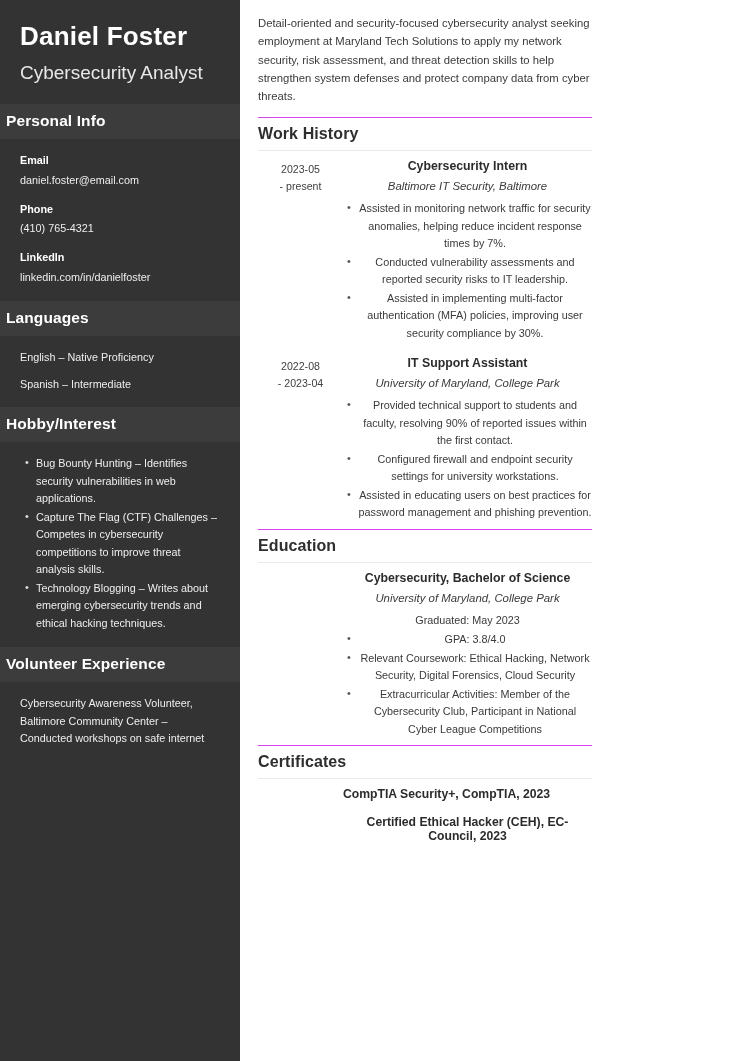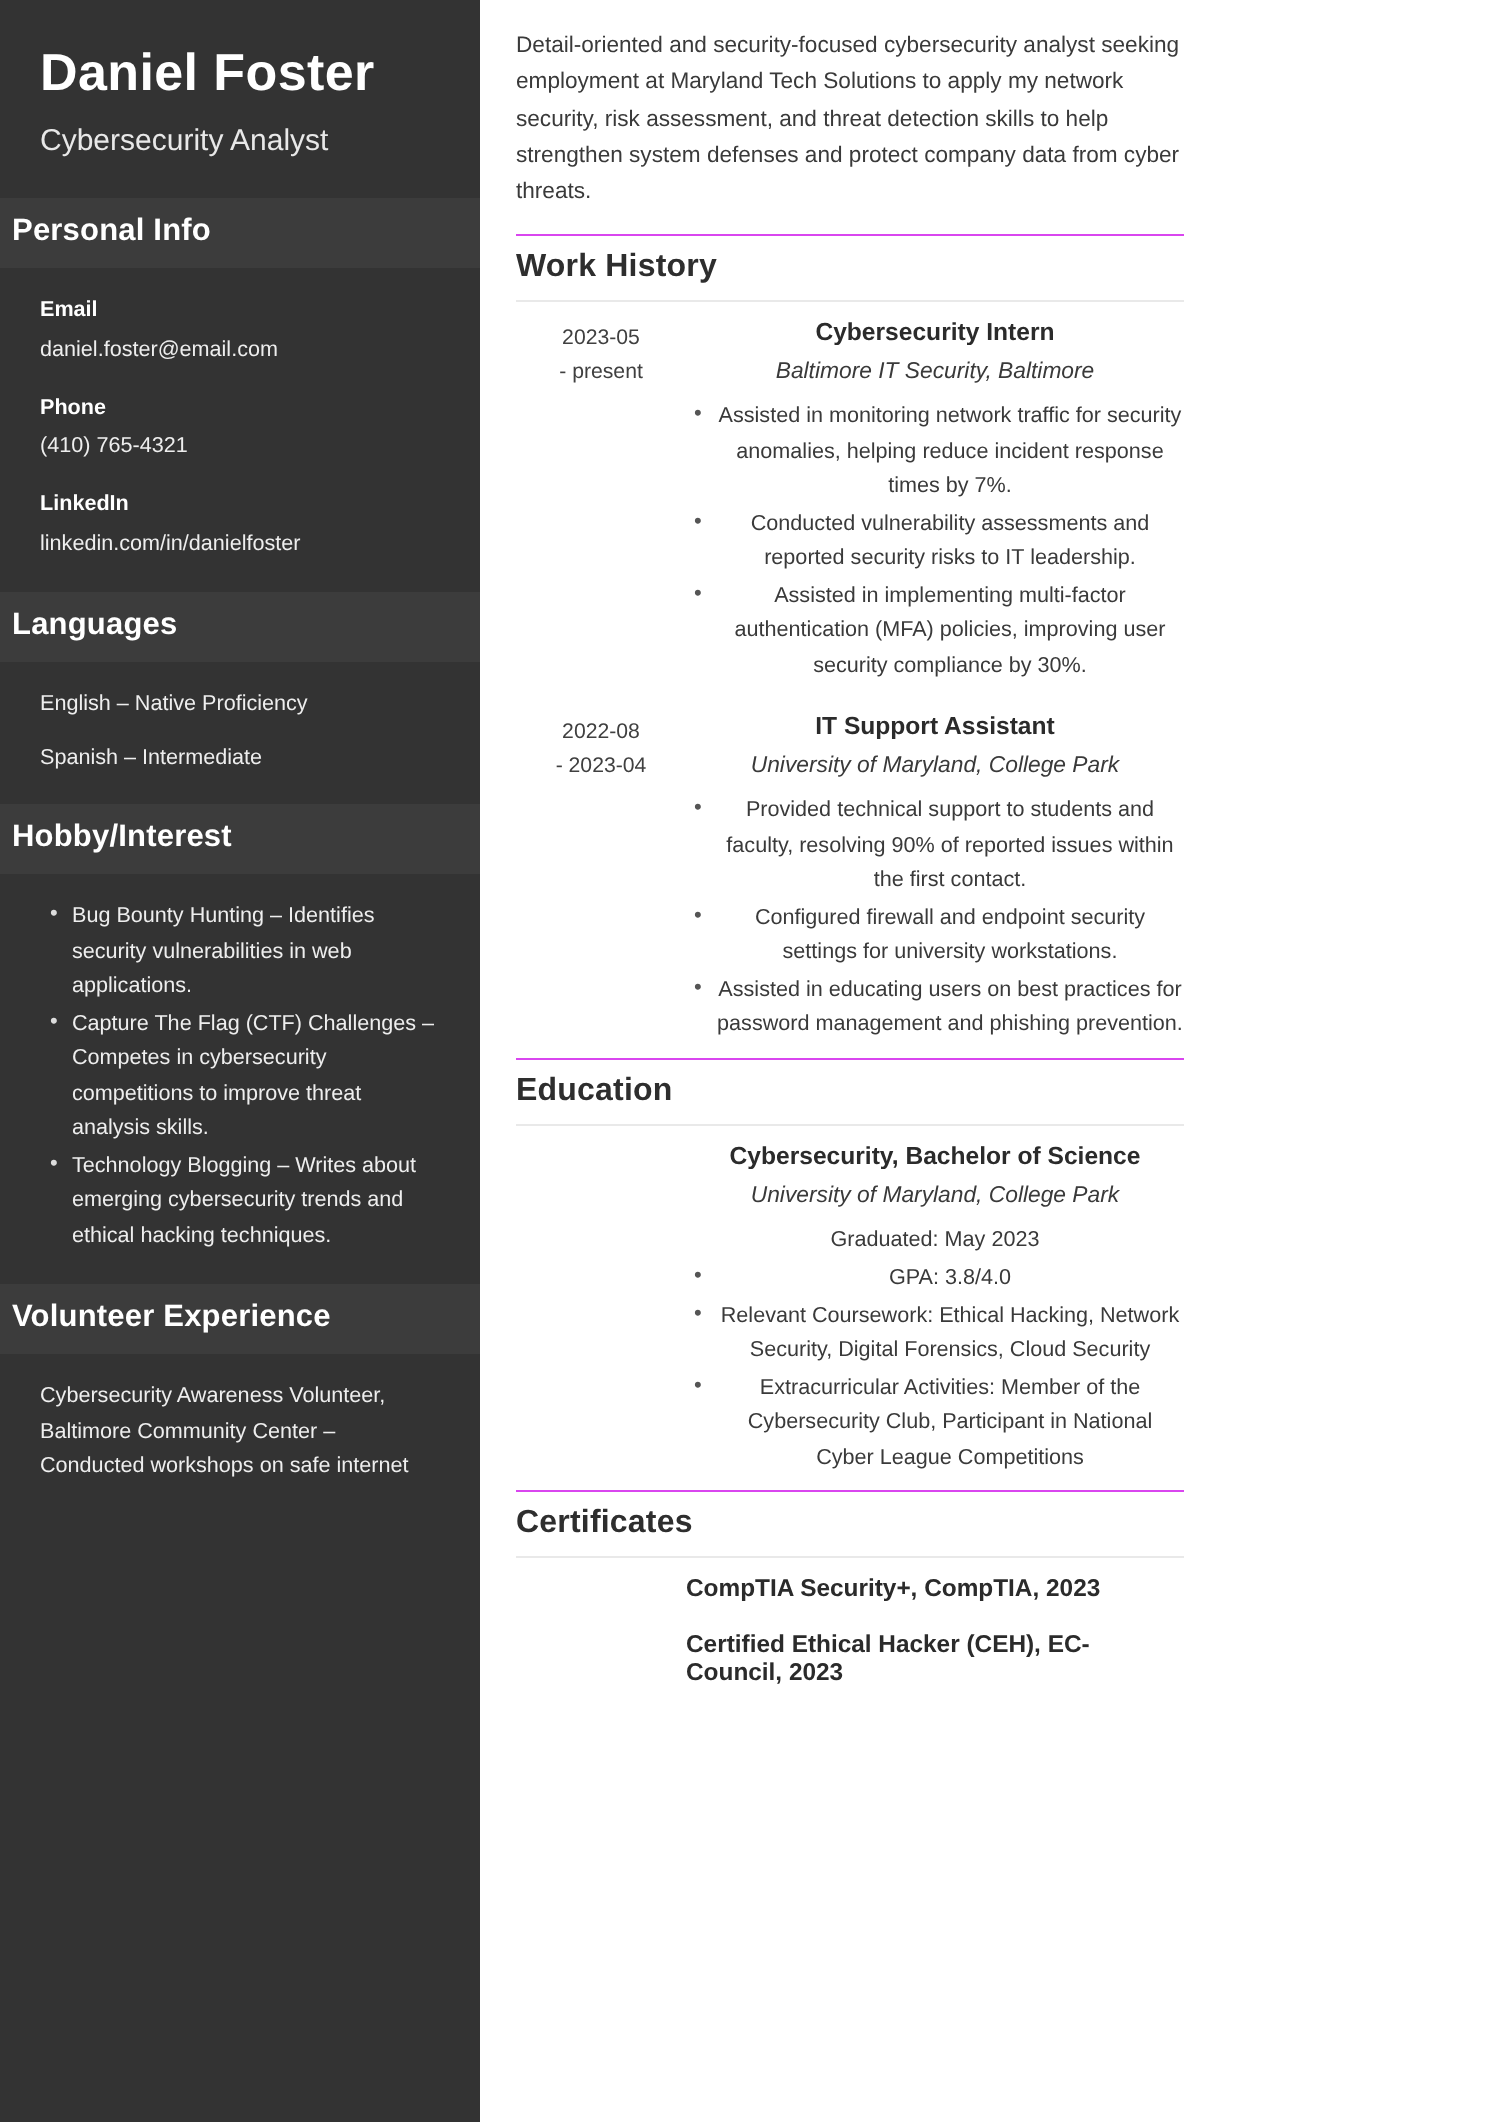--- a/index.html
+++ b/index.html
@@ -35,21 +35,21 @@
   }
   .full-name {
     font-size: 26px;
     font-weight: bold;
     line-height: 1.15;
     margin: 0 0 10px 0;
     letter-spacing: 0.2px;
     color: #ffffff;
   }
   .job-title {
-    font-size: 15px;
+    font-size: 19px;
     font-weight: normal;
     margin: 0;
     color: #e8e8e8;
   }
   .sb-section-header {
     background: #3c3c3c;
     padding: 8px 20px 9px 6px;
     font-size: 15.5px;
     font-weight: bold;
     color: #ffffff;
@@ -193,20 +193,21 @@
   .cert-entry {
     display: flex;
     margin-bottom: 14px;
   }
   .cert-entry:last-child { margin-bottom: 0; }
   .cert-spacer { flex: 0 0 85px; }
   .cert-name {
     font-size: 12.2px;
     font-weight: bold;
     color: #2b2b2b;
+    text-align: center;
   }
 </style>
 </head>
 <body>
 
 <div class="page">
 
   <aside class="sidebar">
 
     <div class="sidebar-head">

